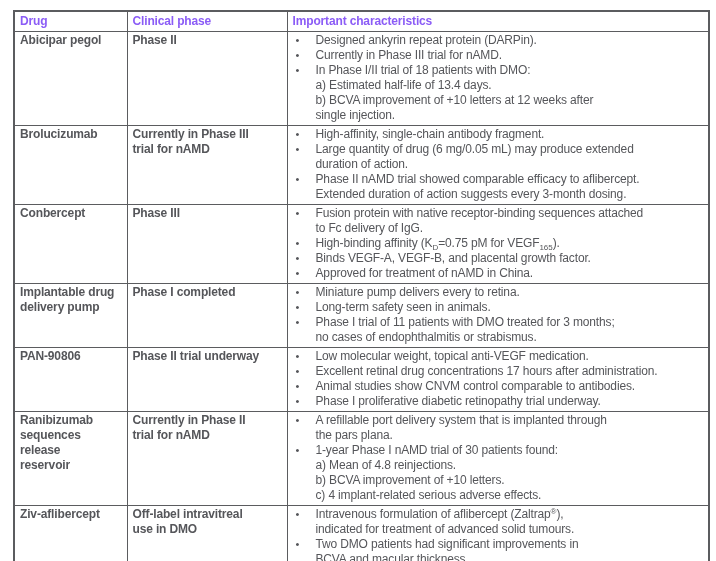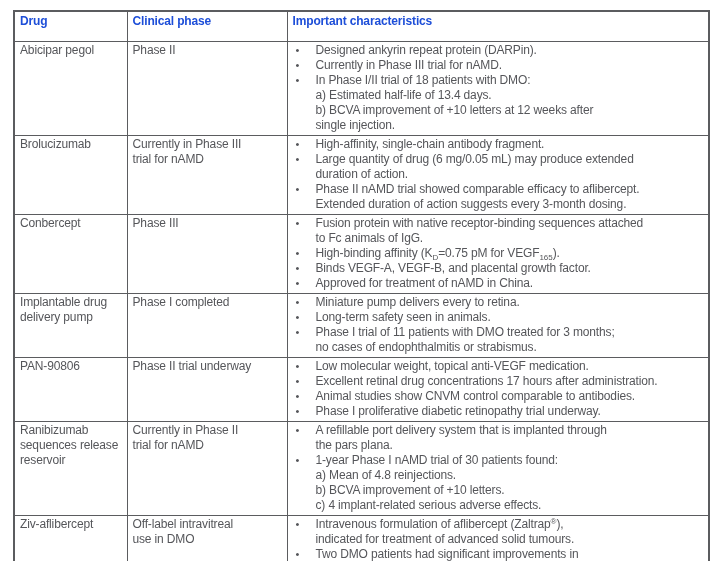--- a/index.html
+++ b/index.html
@@ -29,29 +29,30 @@
   col.c-drug  { width: 113px; }
   col.c-phase { width: 160px; }
   col.c-char  { width: 422px; }
   th, td {
     border: 1px solid #5b5c5f;
     vertical-align: top;
     text-align: left;
   }
   th {
     font-weight: bold;
-    color: #1d4ed8;
-    padding: 2px 5px 11px 5px;
+    color: #8b5cf6;
+    padding: 2px 5px 1px 5px;
     height: 16px;
   }
   td {
     padding: 1px 4px 2px 5px;
   }
   .pre-lines {
     white-space: pre-line;
+    font-weight: bold;
   }
   .char-item {
     display: flex;
     align-items: flex-start;
   }
   .bullet-col {
     flex: 0 0 23px;
     padding-left: 3px;
     box-sizing: border-box;
     font-size: 11px;
@@ -153,21 +154,21 @@
           </td>
         </tr>
         <tr>
           <td class="pre-lines">Conbercept</td>
           <td class="pre-lines">Phase III</td>
           <td>
             <div class="char-item">
               <span class="bullet-col">•</span>
               <div class="char-text">
                 <div class="char-line">Fusion protein with native receptor-binding sequences attached</div>
-                <div class="char-line">to Fc animals of IgG.</div>
+                <div class="char-line">to Fc delivery of IgG.</div>
               </div>
             </div>
             <div class="char-item">
               <span class="bullet-col">•</span>
               <div class="char-text">
                 <div class="char-line">High-binding affinity (K<sub class="small-sub">D</sub>=0.75 pM for VEGF<sub class="small-sub">165</sub>).</div>
               </div>
             </div>
             <div class="char-item">
               <span class="bullet-col">•</span>

